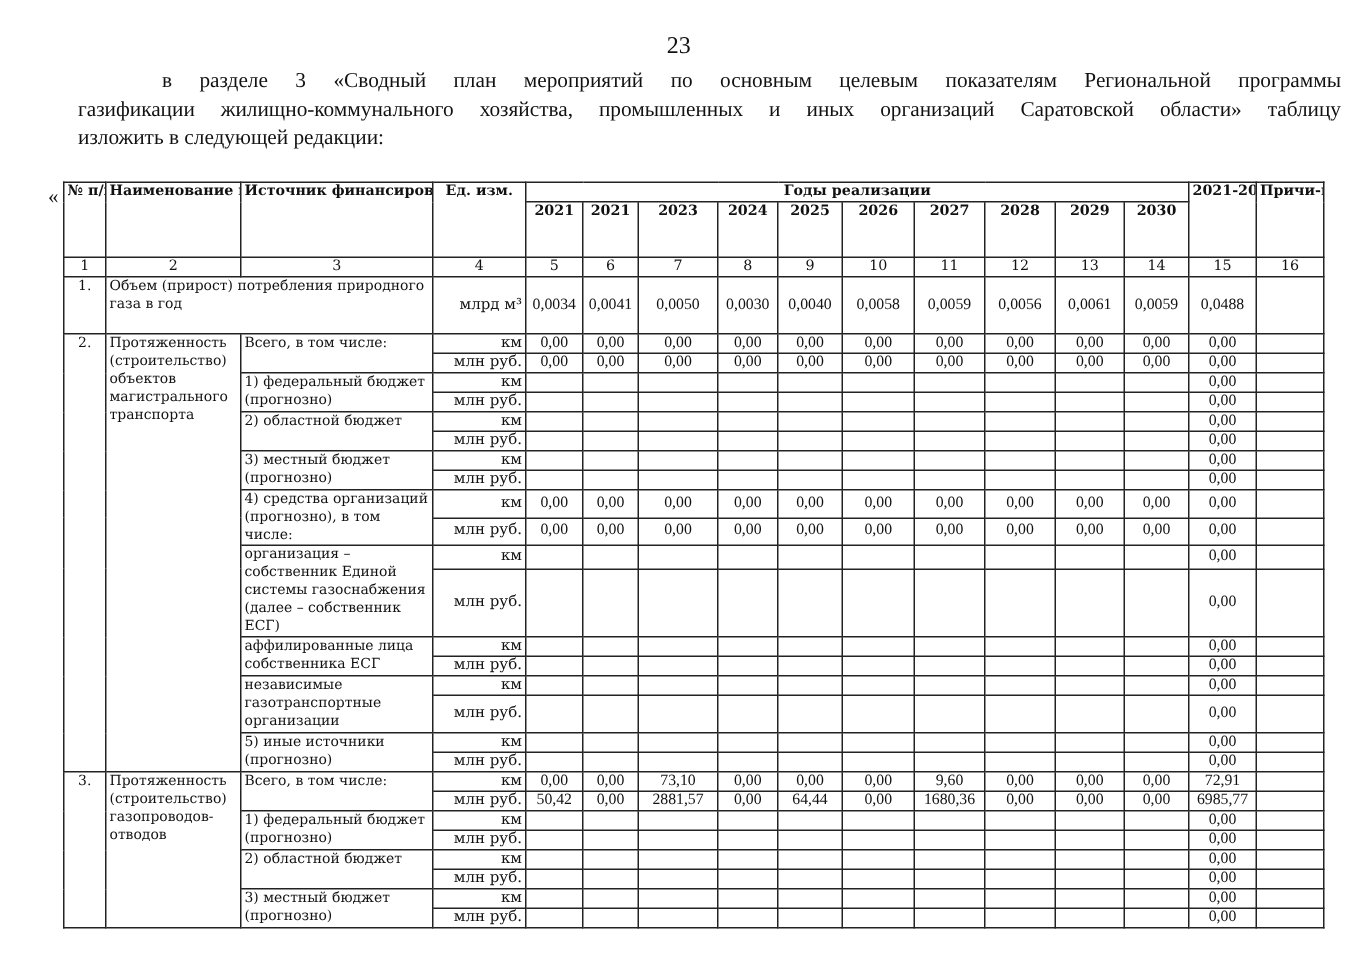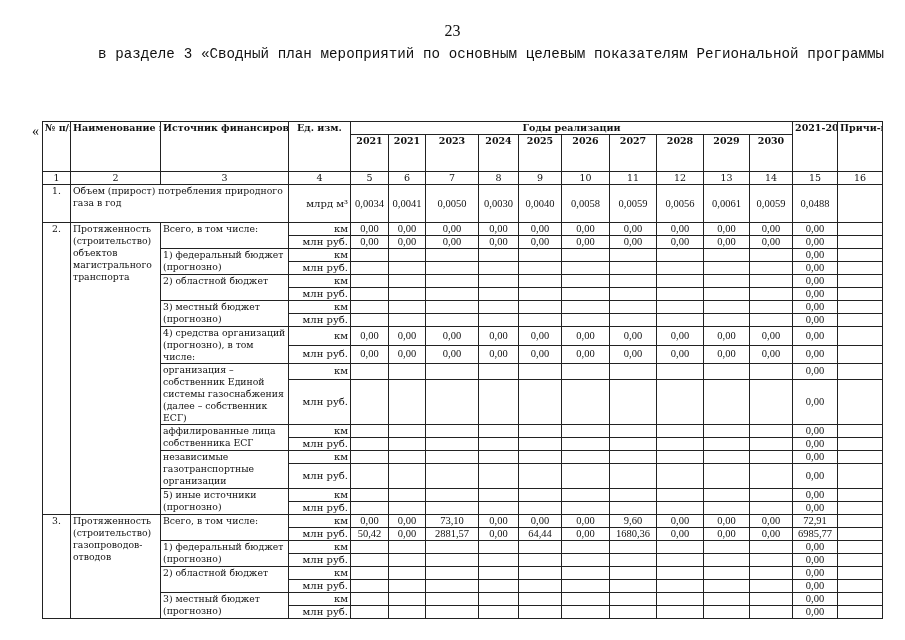--- a/index.html
+++ b/index.html
@@ -1,38 +1,40 @@
 <!DOCTYPE html>
 <html><head>
 <meta charset="utf-8">
 <style>
   html, body { margin:0; padding:0; background:#ffffff; }
   body { width:905px; height:640px; position:relative; overflow:hidden; font-family:"DejaVu Serif","Liberation Serif",serif; color:#111; }
   .page-num { position:absolute; top:22px; left:0; width:905px; text-align:center; font-size:16px; font-family:"Liberation Serif",serif; }
-  .intro { position:absolute; top:45px; left:42px; width:842px; font-family:Liberation Mono, monospace; font-size:14.2px; line-height:19px; text-align:justify; }
+  .intro { position:absolute; top:45px; left:52px; width:842px; font-family:Liberation Serif, serif; font-size:14.2px; line-height:19px; text-align:justify; }
   .intro .line1 { text-indent:56px; display:block; text-align-last:justify; }
   .intro .line2 { display:block; text-align-last:justify; }
   .intro .line3 { display:block; }
   .quote-mark { position:absolute; top:124px; left:32px; font-size:14px; font-family:"Liberation Serif",serif; }
   table.plan { position:absolute; top:121px; left:42px; border-collapse:collapse; table-layout:fixed; width:840px; font-size:9.3px; font-family:"DejaVu Serif",serif; }
   table.plan td, table.plan th { border:1px solid #222; padding:0 2px; line-height:12px; vertical-align:top; overflow:hidden; white-space:nowrap; }
   table.plan th { font-weight:bold; text-align:center; font-size:9.5px; }
   table.plan td.num { text-align:center; vertical-align:middle; font-family:"Liberation Serif",serif; font-size:10.5px; }
   table.plan td.unit { text-align:right; vertical-align:middle; font-size:10px; }
   table.plan td.wrap { white-space:normal; }
   table.plan tr.idx td { text-align:center; height:12px; font-size:9.5px; }
   tr.r13 td { height:12px; }
 </style>
 </head>
 <body>
 
 <div class="page-num">23</div>
 
 <div class="intro">
   <span class="line1">в разделе 3 «Сводный план мероприятий по основным целевым показателям Региональной программы</span>
+  <span class="line2">газификации жилищно-коммунального хозяйства, промышленных и иных организаций Саратовской области» таблицу</span>
+  <span class="line3">изложить в следующей редакции:</span>
 </div>
 
 <div class="quote-mark">«</div>
 
 <table class="plan">
   <colgroup>
     <col style="width:28px">
       <col style="width:90px">
       <col style="width:128px">
       <col style="width:62px">

